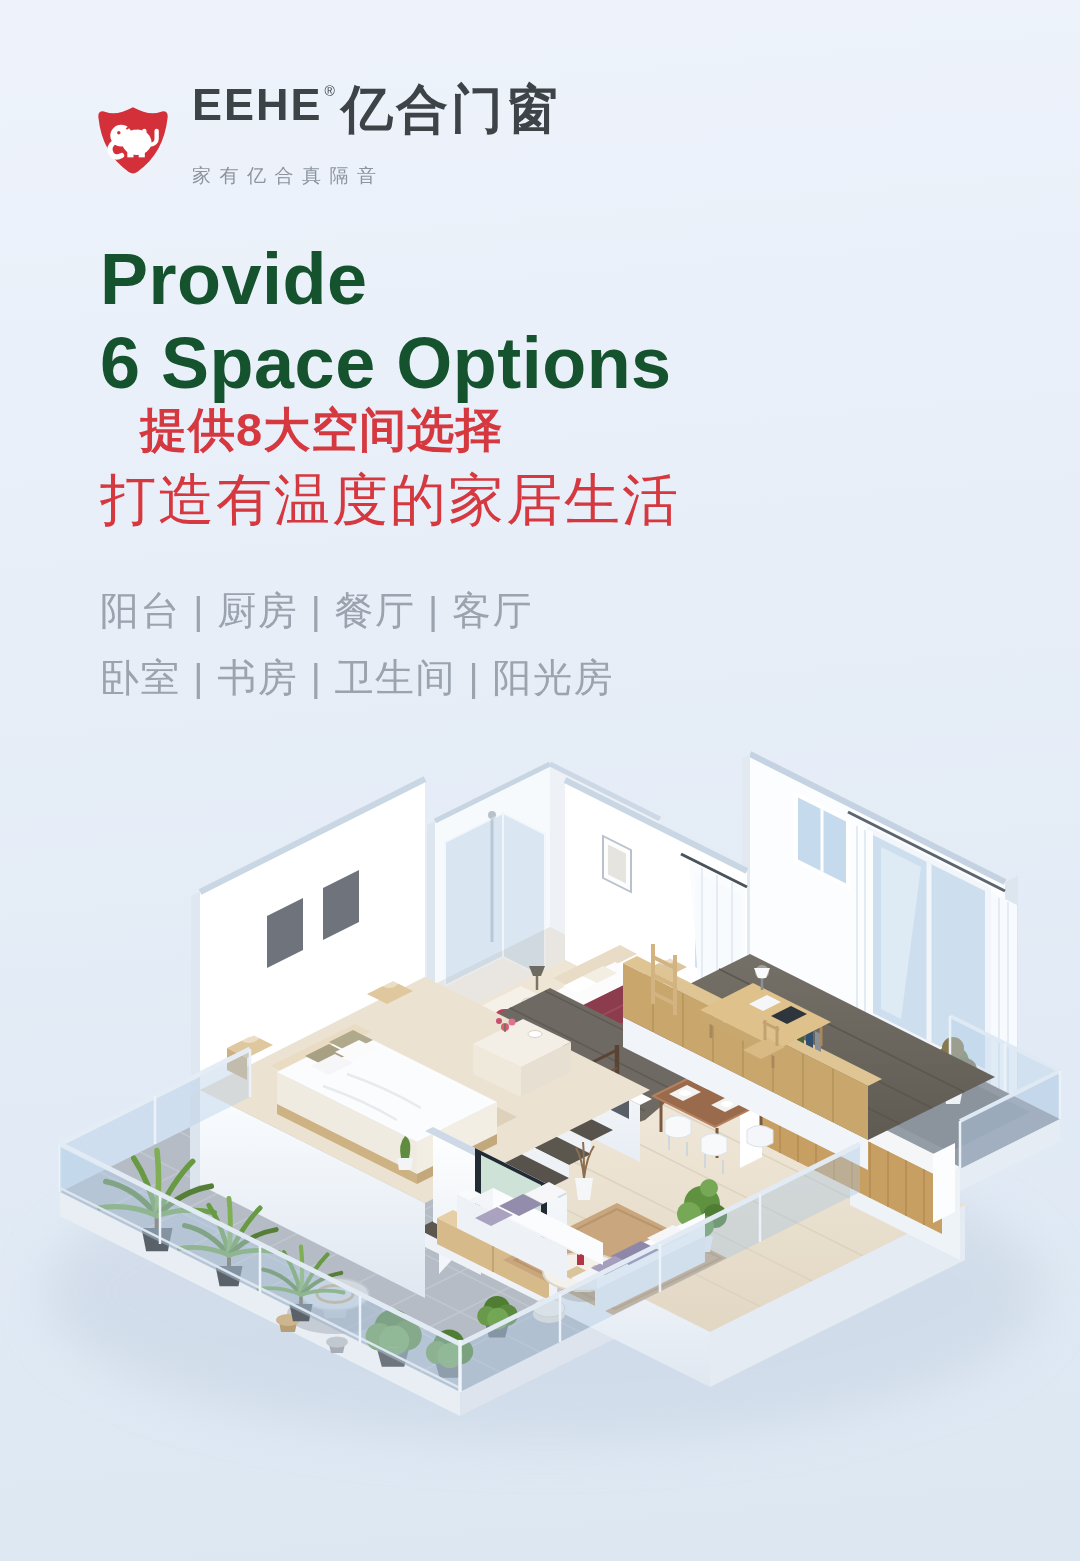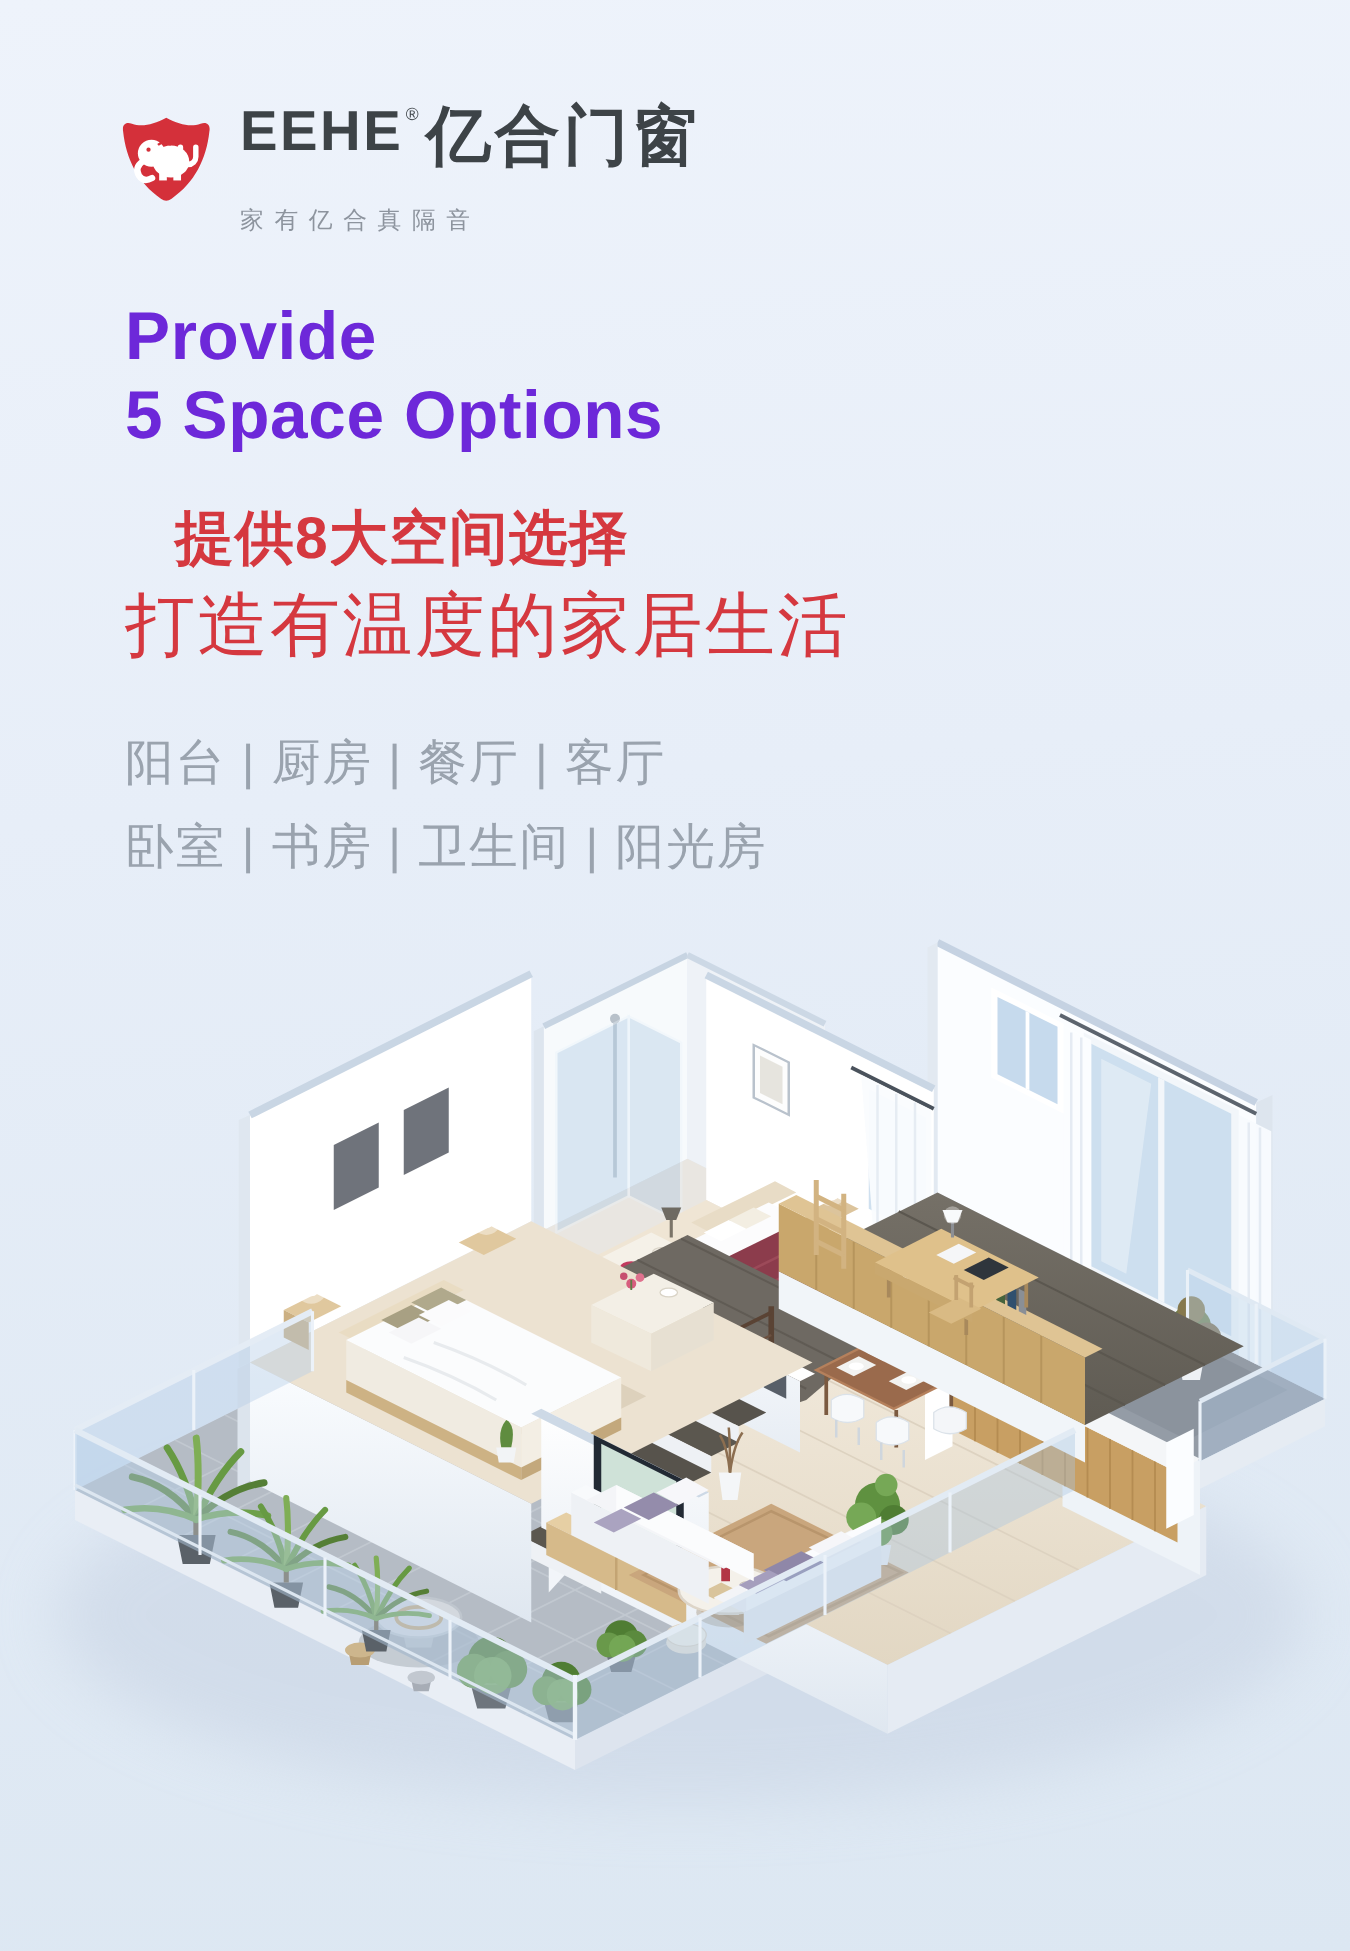--- a/index.html
+++ b/index.html
@@ -3,30 +3,30 @@
 <meta charset="utf-8">
 <style>
   html,body{margin:0;padding:0;}
   body{
     width:1080px;height:1561px;position:relative;overflow:hidden;
     background:linear-gradient(175deg,#eef3fb 0%,#e7eef8 40%,#dce7f2 100%);
     font-family:"Liberation Sans","DejaVu Sans",sans-serif;
   }
   .abs{position:absolute;}
   
-  .header{left:98px;top:76px;display:flex;align-items:center;z-index:3;}
+  .header{left:98px;top:76px;display:flex;align-items:flex-end;z-index:3;}
   .logo-shield{width:70px;height:86px;margin-right:24px;flex:0 0 auto;}
   .brand-block{padding-top:6px;}
   .brand-line{display:flex;align-items:flex-start;line-height:1;}
   .brand-en{font-size:45px;font-weight:700;letter-spacing:2px;color:#3d4347;}
   .brand-reg{font-size:14px;color:#3d4347;margin:0 6px 0 2px;line-height:1;padding-top:2px;}
   .brand-cn{font-size:52px;font-weight:600;color:#3d4347;letter-spacing:3px;line-height:1;padding-top:1px;}
   .tagline{margin-top:28px;font-size:19px;color:#8d949e;letter-spacing:8.5px;font-weight:500;}
   
-  .h1{left:100px;top:238px;font-size:54px;line-height:1.16;font-weight:700;color:#6d28d9;letter-spacing:.5px;z-index:3;}
+  .h1{left:100px;top:238px;font-size:72px;line-height:1.16;font-weight:700;color:#14532d;letter-spacing:.5px;z-index:3;}
   .red1{left:100px;top:399px;font-size:47px;font-weight:700;color:#d5383f;letter-spacing:1px;z-index:3;margin-left:40px;}
   .red2{left:100px;top:463px;font-size:56px;font-weight:400;color:#d5383f;letter-spacing:2px;z-index:3;}
   .rooms{left:100px;top:577px;font-size:39px;color:#9aa3ae;line-height:1.72;letter-spacing:1.5px;z-index:3;}
   .scene{left:0;top:0;z-index:1;}
 </style>
 </head>
 <body>
 
 <div class="abs header">
   <svg class="logo-shield" viewBox="0 0 74 88">
@@ -47,21 +47,21 @@
       <span class="brand-en">EEHE</span>
       <span class="brand-reg">®</span>
       <span class="brand-cn">亿合门窗</span>
     </div>
     <div class="tagline">家有亿合真隔音</div>
   </div>
 </div>
 
 <div class="abs h1">
   <div>Provide</div>
-  <div>5 Space Options</div>
+  <div>6 Space Options</div>
 </div>
 <div class="abs red1">提供8大空间选择</div>
 <div class="abs red2">打造有温度的家居生活</div>
 <div class="abs rooms">
   <div>阳台 | 厨房 | 餐厅 | 客厅</div>
   <div>卧室 | 书房 | 卫生间 | 阳光房</div>
 </div>
 
 <svg class="abs scene" width="1080" height="1561" viewBox="0 0 1080 1561">
   <defs>

